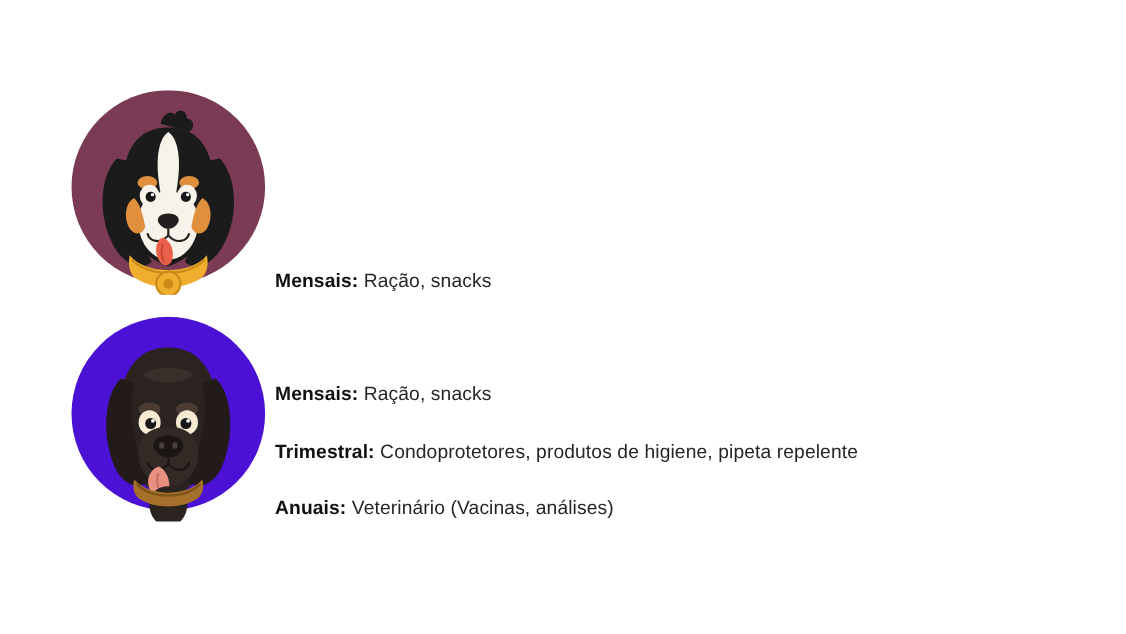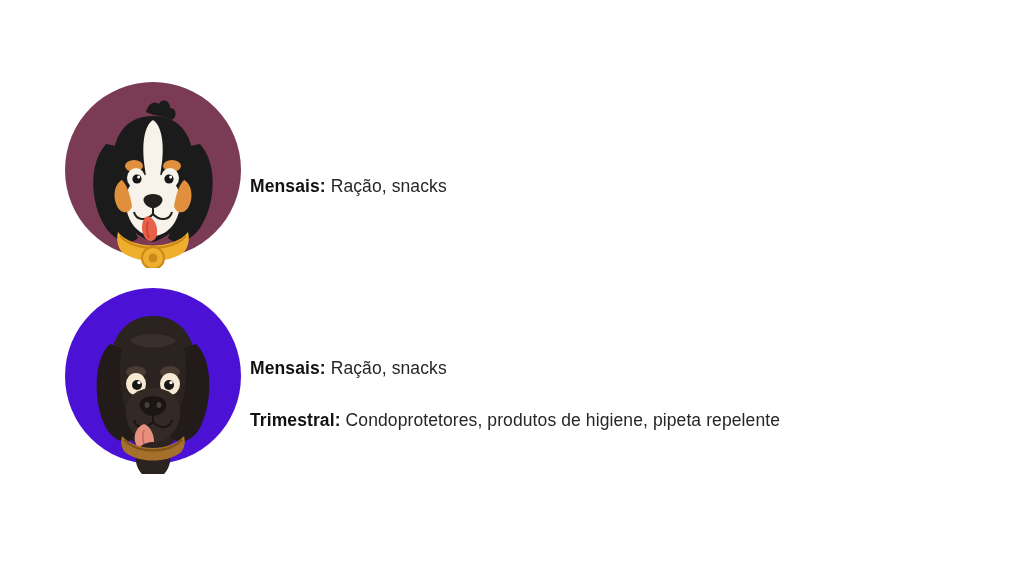--- a/index.html
+++ b/index.html
@@ -18,21 +18,21 @@
 
   .slide {
     position: absolute;
     inset: 0;
     background: #ffffff;
   }
 
   .pet-block {
     position: absolute;
     display: flex;
-    align-items: center;
+    align-items: flex-end;
   }
   #block-1 { left: 60px; top: 82px; }
   #block-2 { left: 60px; top: 288px; }
 
   .avatar {
     position: relative;
     width: 186px;
     height: 186px;
     flex: 0 0 186px;
   }
@@ -165,16 +165,20 @@
 
     <div class="text-col">
       <p class="line">
         <span class="lbl">Mensais:</span>
         <span class="val">Ração, snacks</span>
       </p>
       <p class="line">
         <span class="lbl">Trimestral:</span>
         <span class="val">Condoprotetores, produtos de higiene, pipeta repelente</span>
       </p>
+      <p class="line">
+        <span class="lbl">Anuais:</span>
+        <span class="val">Veterinário (Vacinas, análises)</span>
+      </p>
     </div>
   </div>
 
 </div>
 
 </body></html>

